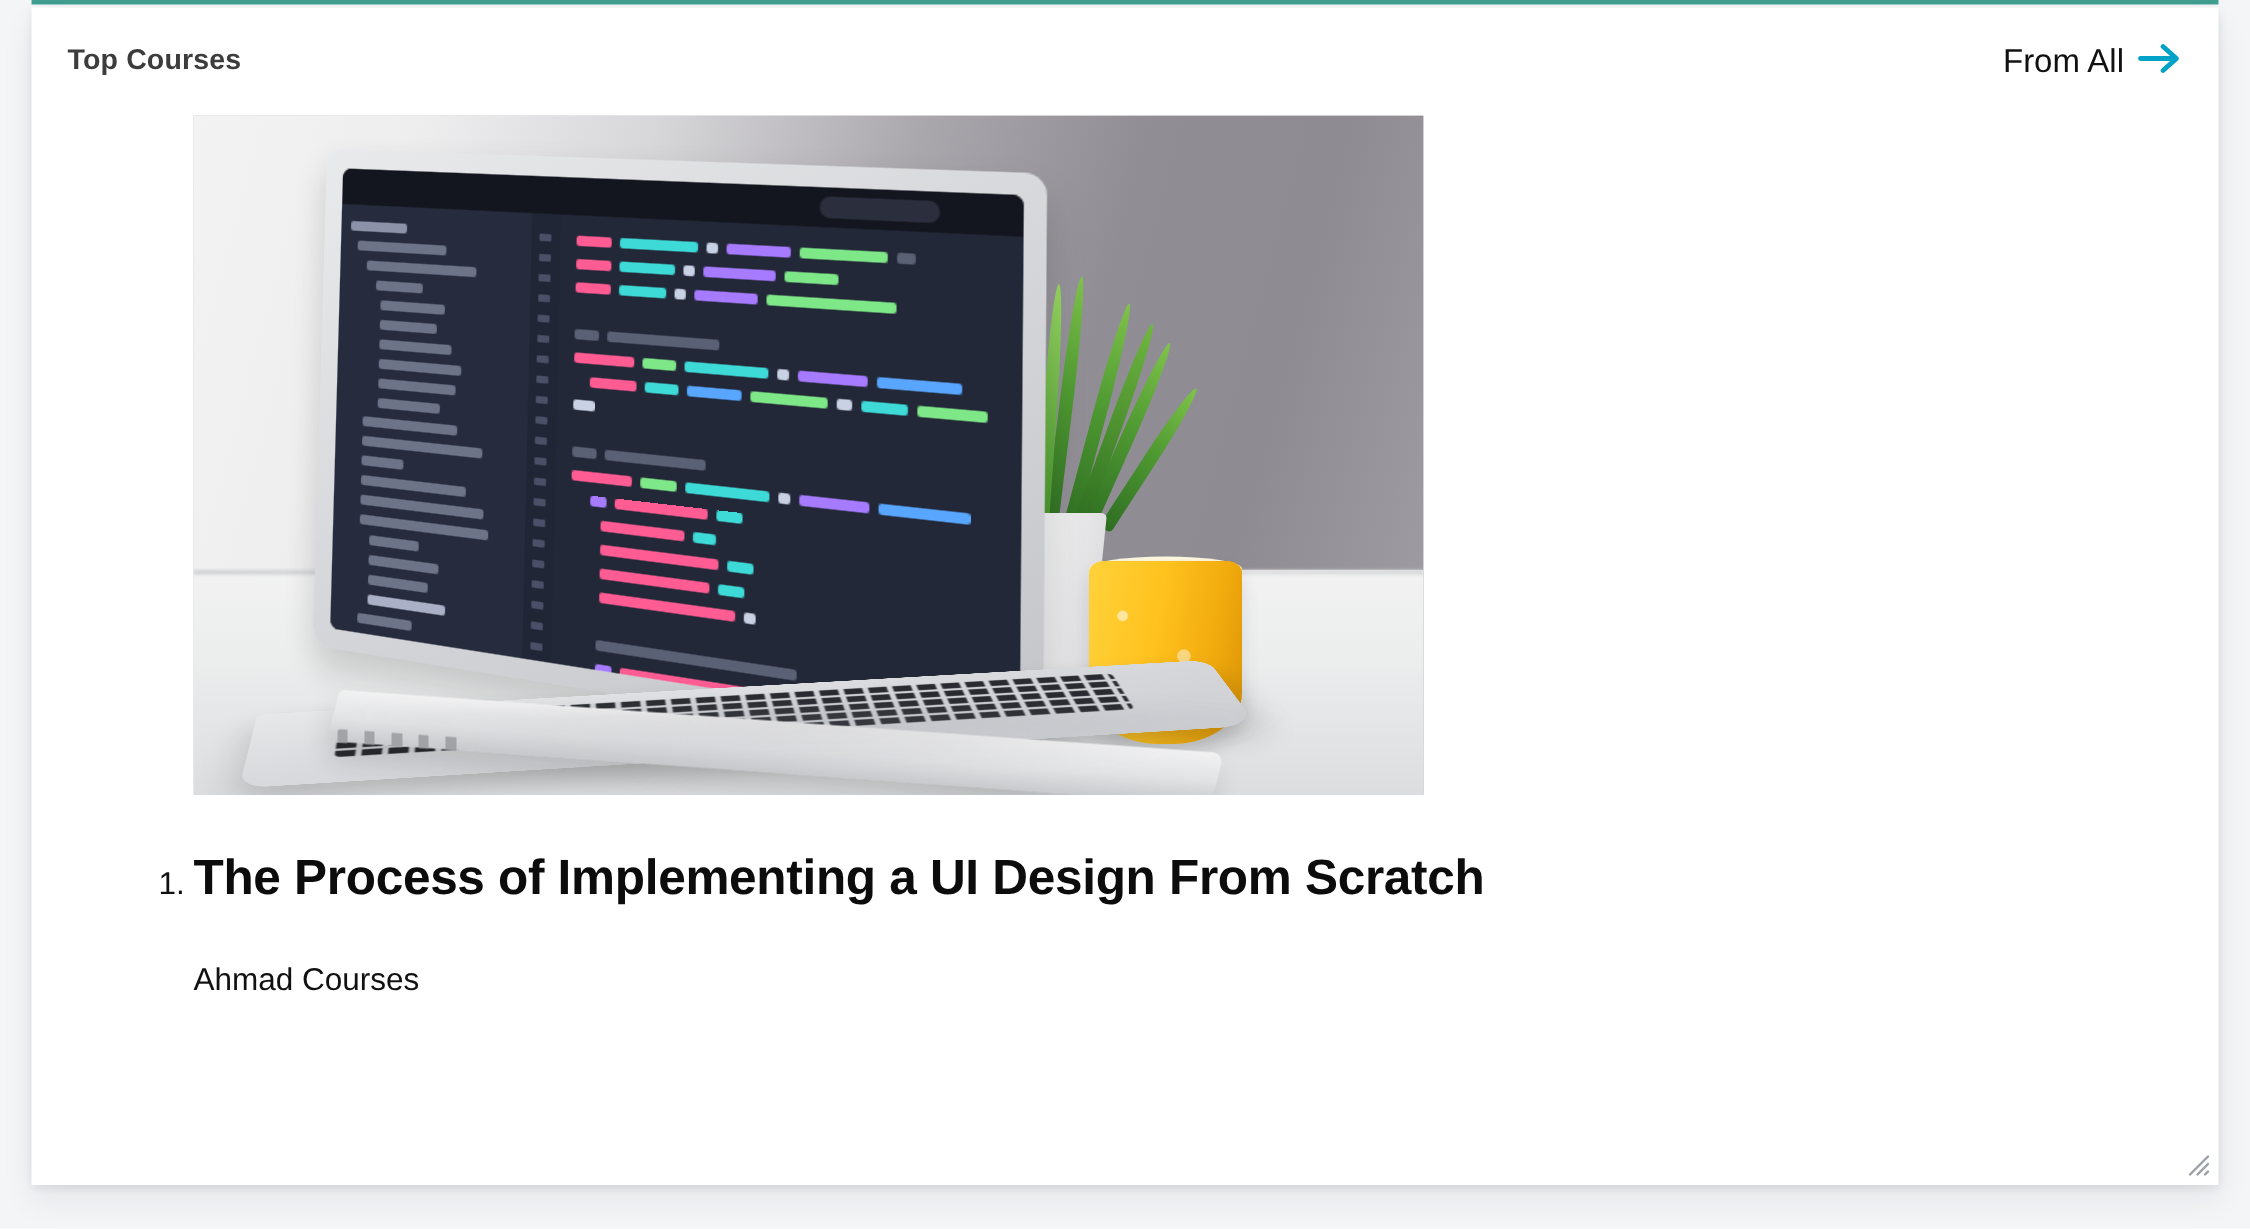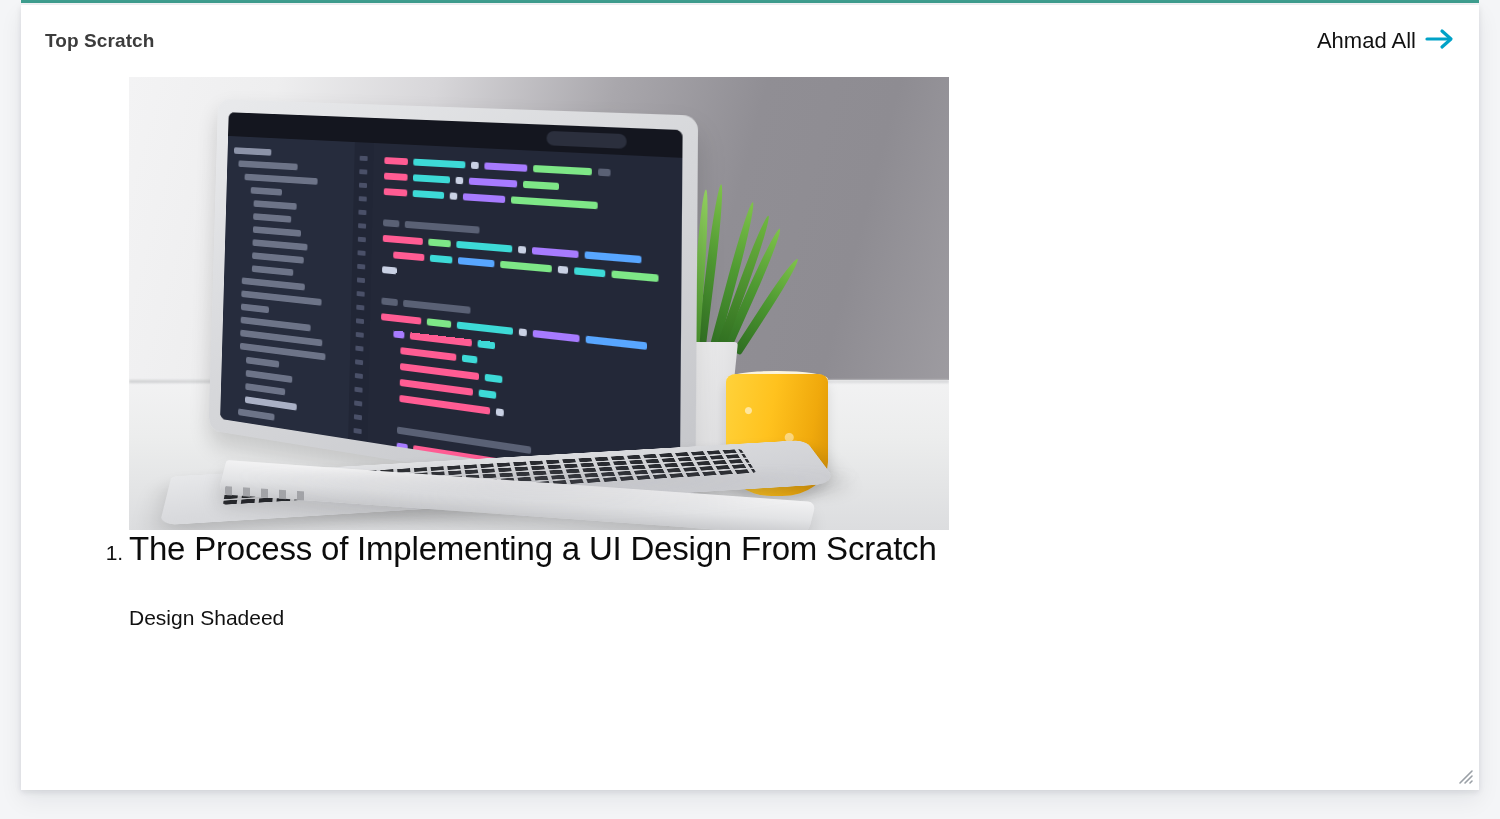--- a/index.html
+++ b/index.html
@@ -278,22 +278,23 @@
   .thumb-blur { position: absolute; inset: 0; backdrop-filter: blur(.3px); }
 
   
   .course-progress {
     font-size: 19px;
     color: #111;
     margin-top: 9px;
   }
   .course-heading {
     font-size: 33px;
-    font-weight: normal;
+    font-weight: bold;
     color: #0c0c0c;
+    margin-top: 36px;
     letter-spacing: -.2px;
   }
   .course-author {
     font-size: 21px;
     color: #111;
     margin-top: 38px;
   }
 
   
   #resize-handle {
@@ -304,24 +305,24 @@
   }
 </style>
 </head>
 <body>
 
 <div id="prev-card-sliver"></div>
 
 <section id="top-courses-card">
 
   <header id="card-header">
-    <h2 id="card-title">Top Scratch</h2>
+    <h2 id="card-title">Top Courses</h2>
 
     <a id="view-all-link" href="#">
-      <span id="view-all-label">Ahmad All</span>
+      <span id="view-all-label">From All</span>
       <span id="view-all-arrow">
         <svg width="30" height="22" viewBox="0 0 30 22" aria-hidden="true">
           <g fill="none" stroke="#00a2c7" stroke-width="3.2" stroke-linecap="round" stroke-linejoin="round">
             <line x1="2" y1="11" x2="25" y2="11"></line>
             <polyline points="17,3 26,11 17,19"></polyline>
           </g>
         </svg>
       </span>
     </a>
   </header>
@@ -517,21 +518,21 @@
         </div>
         <div class="laptop-edge"></div>
         <div class="laptop-ports"></div>
         <div class="desk-reflection"></div>
         <div class="thumb-blur"></div>
       </figure>
 
 
       <h3 class="course-heading">The Process of Implementing a UI Design From Scratch</h3>
 
-      <div class="course-author">Design Shadeed</div>
+      <div class="course-author">Ahmad Courses</div>
     </li>
   </ol>
 
   <div id="resize-handle">
     <svg width="18" height="18" viewBox="0 0 18 18" aria-hidden="true">
       <g stroke="#9aa0a6" stroke-width="1.6" stroke-linecap="round">
         <line x1="16" y1="4" x2="4" y2="16"></line>
         <line x1="16" y1="9" x2="9" y2="16"></line>
         <line x1="16" y1="14" x2="14" y2="16"></line>
       </g>

